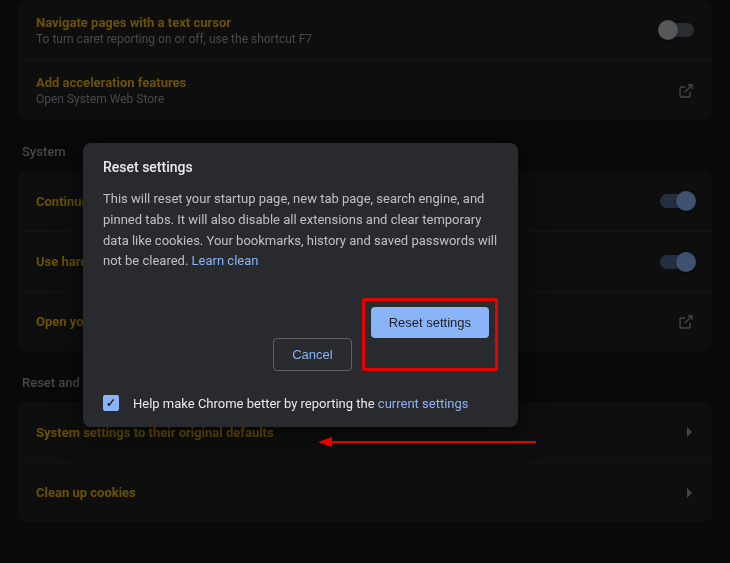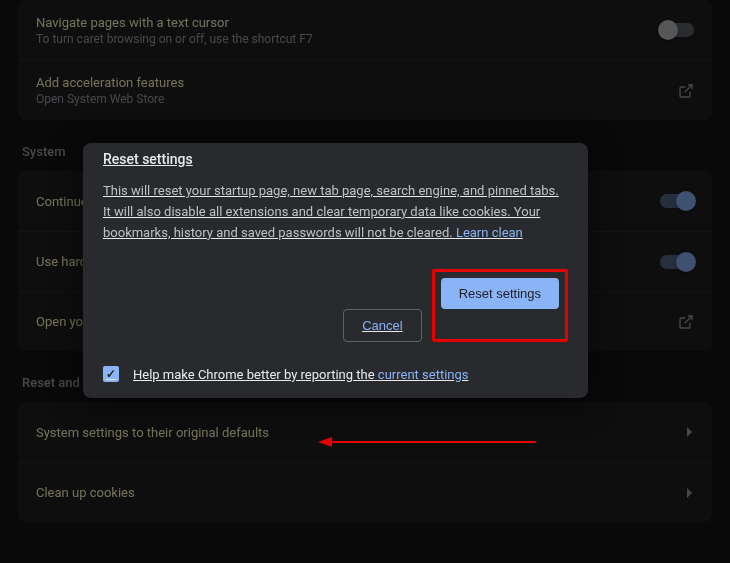--- a/index.html
+++ b/index.html
@@ -33,21 +33,21 @@
       display: flex;
       align-items: center;
       justify-content: space-between;
       padding: 14px 18px;
       min-height: 60px;
     }
     .settings-row + .settings-row {
       border-top: 1px solid #2d2d2d;
     }
     .row-text { display: flex; flex-direction: column; gap: 2px; }
-    .row-title { color: #fef9c3; font-size: 13px; }
+    .row-title { color: #eab308; font-size: 13px; font-weight: bold; }
     .row-sub { color: #9aa0a6; font-size: 12px; }
     .section-label {
       color: #9aa0a6;
       font-size: 13px;
       margin: 0 0 12px 4px;
       font-weight: 500;
     }
     .toggle {
       width: 34px; height: 14px; border-radius: 8px;
       background: #5f6368;
@@ -67,27 +67,26 @@
       color: #9aa0a6;
       display: flex; align-items: center; justify-content: center;
     }
     .chevron-icon svg, .launch-icon svg { width: 16px; height: 16px; }
     .chev-small svg { width: 8px; height: 12px; fill: #9aa0a6; }
     
     .dialog {
       position: absolute;
       top: 143px;
       left: 83px;
-      width: 505px;
+      width: 435px;
       background: #292a2d;
       border-radius: 8px;
       box-shadow: 0 6px 30px rgba(0,0,0,0.6);
       z-index: 10;
-      padding: 8px 20px 16px 20px;
-      text-decoration: underline;
+      padding: 16px 20px 16px 20px;
     }
     .dialog-title {
       color: #e8eaed;
       font-size: 14px;
       font-weight: 500;
       margin-bottom: 14px;
     }
     .dialog-body {
       color: #bdc1c6;
       font-size: 13px;
@@ -151,21 +150,21 @@
     }
   </style>
 </head>
 <body>
 
 <div class="content-area">
   <div class="settings-card-group">
     <div class="settings-row">
       <div class="row-text">
         <div class="row-title">Navigate pages with a text cursor</div>
-        <div class="row-sub">To turn caret browsing on or off, use the shortcut F7</div>
+        <div class="row-sub">To turn caret reporting on or off, use the shortcut F7</div>
       </div>
       <div class="toggle">
           <div class="knob"></div>
         </div>
     </div>
     <div class="settings-row">
       <div class="row-text">
         <div class="row-title">Add acceleration features</div>
         <div class="row-sub">Open System Web Store</div>
       </div>

